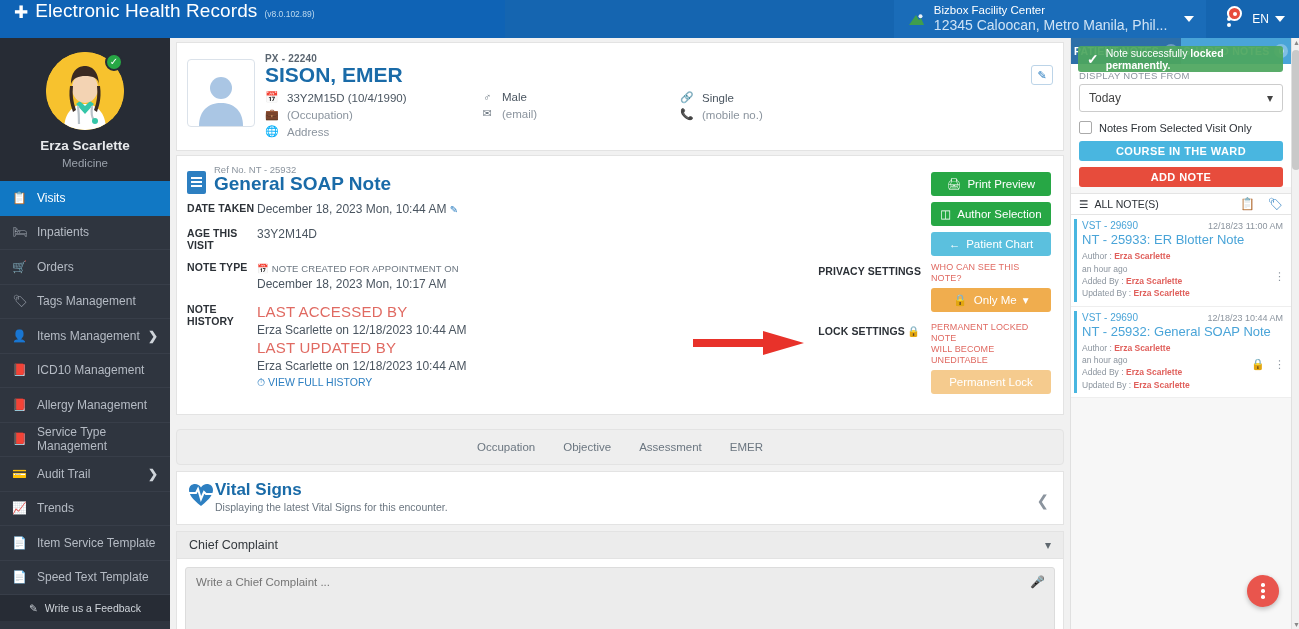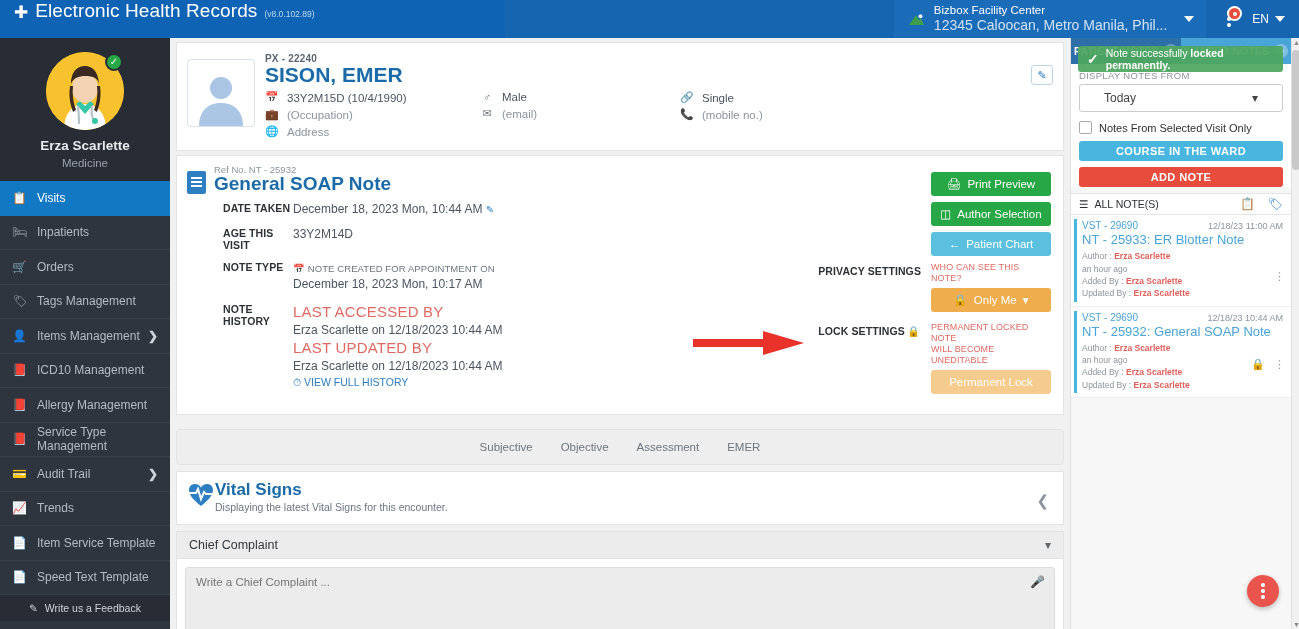--- a/index.html
+++ b/index.html
@@ -127,21 +127,21 @@
   .note-doc-ico {
     width: 19px; height: 23px; background: #2d7fc1; border-radius: 2px; position: relative;
     flex: 0 0 19px; margin-top: 7px;
   }
   .note-doc-ico::after {
     content:""; position:absolute; left:4px; top:6px; width:11px; height:2px;
     background:#fff; box-shadow: 0 4px 0 #fff, 0 8px 0 #fff;
   }
   .note-ref { color: #8b949e; font-size: 9.5px; }
   .note-title { color: #1a6ba8; font-size: 19px; font-weight: bold; margin-top: -2px; }
-  .meta-table { margin-top: 6px; margin-left: 36px; }
+  .meta-table { margin-top: 6px; }
   .meta-row { display: flex; margin-bottom: 9px; }
   .meta-label {
     width: 70px; flex: 0 0 70px; font-size: 10.5px; font-weight: bold; color: #2c3137;
     letter-spacing: .1px; padding-top: 1px;
   }
   .meta-val { font-size: 12px; color: #4a5560; line-height: 1.35; }
   .meta-val .small-cap { font-size: 9.5px; color: #6b7680; letter-spacing: .1px; }
   .meta-val .red-cap { font-size: 15px; color: #e06a62; letter-spacing: .2px; }
   .meta-val .lnk { color: #2d7fc1; font-size: 10.5px; cursor: pointer; }
   .meta-val .editicon { color: #2d7fc1; font-size: 10px; cursor: pointer; }
@@ -208,21 +208,21 @@
   .rp-tab.t1 { background: #2d6fa8; }
   .rp-tab.t2 { background: #49a4d8; }
   .rp-badge {
     display: inline-block; min-width: 14px; height: 14px; line-height: 14px; border-radius: 50%;
     background: rgba(255,255,255,.3); font-size: 9px; text-align: center; padding: 0 3px;
   }
   .rp-body { padding: 6px 8px 0 8px; background: #fff; }
   .rp-label { font-size: 9.5px; color: #8b949e; letter-spacing: .3px; margin-bottom: 3px; }
   .rp-select {
     width: 100%; height: 28px; border: 1px solid #ccc; border-radius: 3px; background: #fff;
-    padding: 0 24px; font-size: 12px; color: #444; display: flex; align-items: center;
+    padding: 0 9px; font-size: 12px; color: #444; display: flex; align-items: center;
     justify-content: space-between; cursor: pointer;
   }
   .rp-check { display: flex; align-items: center; gap: 7px; margin: 9px 0 7px; }
   .rp-check .box { width: 13px; height: 13px; border: 1px solid #aaa; background: #fff; border-radius: 2px; }
   .rp-check span { font-size: 11px; color: #2c3137; }
   .rp-btn {
     width: 100%; height: 20px; border-radius: 3px; color: #fff; font-size: 11px; font-weight: bold;
     display: flex; align-items: center; justify-content: center; letter-spacing: .4px;
     cursor: pointer; margin-bottom: 6px; border: none;
   }
@@ -537,21 +537,21 @@
             </div>
             <div class="btn orange-light" style="margin-bottom:0">
               <span>Permanent Lock</span>
             </div>
           </div>
         </div>
       </div>
     </div>
 
     <div class="soap-tabs" id="soap-tabs">
-        <div class="soap-tab">Subjective</div>
+        <div class="soap-tab">Occupation</div>
         <div class="soap-tab">Objective</div>
         <div class="soap-tab">Assessment</div>
         <div class="soap-tab">EMER</div>
       </div>
 
     <div class="card vitals-card">
       <div class="vitals-ico">
         <svg width="26" height="24" viewBox="0 0 26 24">
           <path d="M13 23 C4 16 1 11 1 7 C1 3 4 1 7 1 C9.5 1 11.8 2.4 13 4.4 C14.2 2.4 16.5 1 19 1 C22 1 25 3 25 7 C25 11 22 16 13 23 Z" fill="#2d7fc1"></path>
           <path d="M1 10 H8 L10 6 L13 16 L16 9 L18 11 H25" stroke="#ffffff" stroke-width="2" fill="none"></path>

